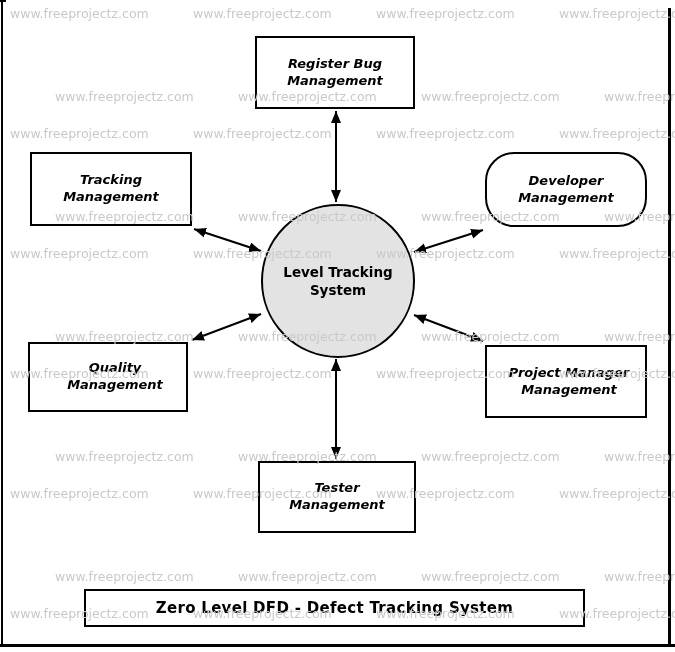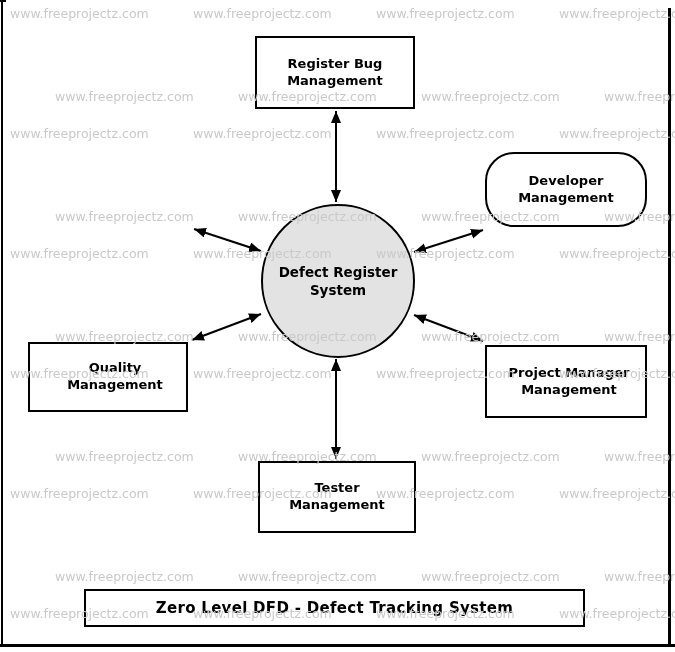--- a/index.html
+++ b/index.html
@@ -4,21 +4,21 @@
 <style>
   html,body{margin:0;padding:0;background:#fff;}
   #stage{
     position:relative;width:675px;height:652px;background:#ffffff;
     overflow:hidden;font-family:"DejaVu Sans",sans-serif;
   }
   
   .entity{
     position:absolute;box-sizing:border-box;border:2px solid #000;background:#ffffff;
     display:flex;align-items:center;justify-content:center;text-align:center;
-    font-weight:bold;font-size:13px;line-height:1.3;color:#000;padding:0 10px;
+    font-weight:bold;font-size:13px;line-height:1.3;color:#000;padding:0 10px;font-style:italic;
   }
   #box-register{left:255px;top:36px;width:160px;height:73px;}
   #box-tracking{left:30px;top:152px;width:162px;height:74px;}
   #box-developer{left:485px;top:152px;width:162px;height:75px;border-radius:29px;}
   #box-quality{left:28px;top:342px;width:160px;height:70px;padding-left:24px;}
   #box-project{left:485px;top:345px;width:162px;height:73px;padding-left:16px;}
   #box-tester{left:258px;top:461px;width:158px;height:72px;}
   
   #process-circle{
     position:absolute;left:261px;top:204px;width:154px;height:154px;
@@ -61,26 +61,27 @@
     </defs>
     <path d="M336,111 L336,202" stroke="#000" stroke-width="2" fill="none" marker-start="url(#ah)" marker-end="url(#ah)"></path>
     <path d="M194,229 L261,251" stroke="#000" stroke-width="2" fill="none" marker-start="url(#ah)" marker-end="url(#ah)"></path>
     <path d="M483,230 L414,252" stroke="#000" stroke-width="2" fill="none" marker-start="url(#ah)" marker-end="url(#ah)"></path>
     <path d="M192,340 L261,314" stroke="#000" stroke-width="2" fill="none" marker-start="url(#ah)" marker-end="url(#ah)"></path>
     <path d="M483,341 L414,315" stroke="#000" stroke-width="2" fill="none" marker-start="url(#ah)" marker-end="url(#ah)"></path>
     <path d="M336,359 L336,459" stroke="#000" stroke-width="2" fill="none" marker-start="url(#ah)" marker-end="url(#ah)"></path>
   </svg>
 
   <div class="entity" id="box-register">Register Bug Management</div>
+  <div class="entity" id="box-tracking">Tracking Management</div>
   <div class="entity" id="box-developer">Developer Management</div>
   <div class="entity" id="box-quality">Quality Management</div>
   <div class="entity" id="box-project">Project Manager Management</div>
   <div class="entity" id="box-tester">Tester Management</div>
 
-  <div id="process-circle" style="background: rgb(227, 227, 227);">Defect Register System</div>
+  <div id="process-circle" style="background: rgb(227, 227, 227);">Level Tracking System</div>
 
   <div id="title-box">Zero Level DFD - Defect Tracking System</div>
 
   <div class="frame" id="frame-left"></div>
   <div class="frame" id="frame-right"></div>
   <div class="frame" id="frame-bottom"></div>
   <div class="frame" id="frame-topleft"></div>
 
   <div id="watermark-layer">
       <span class="wm" style="left: 10px; top: 6px; color: rgb(201, 201, 201);">www.freeprojectz.com</span>

